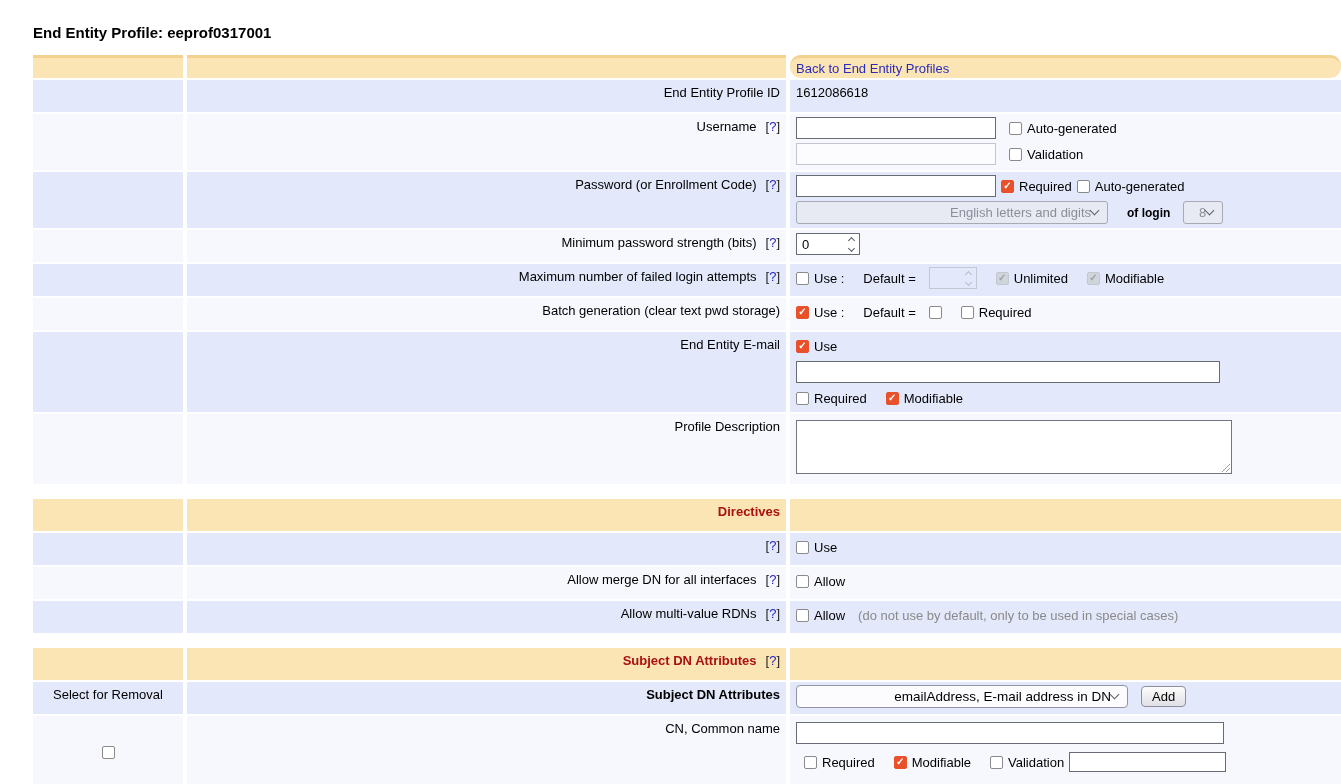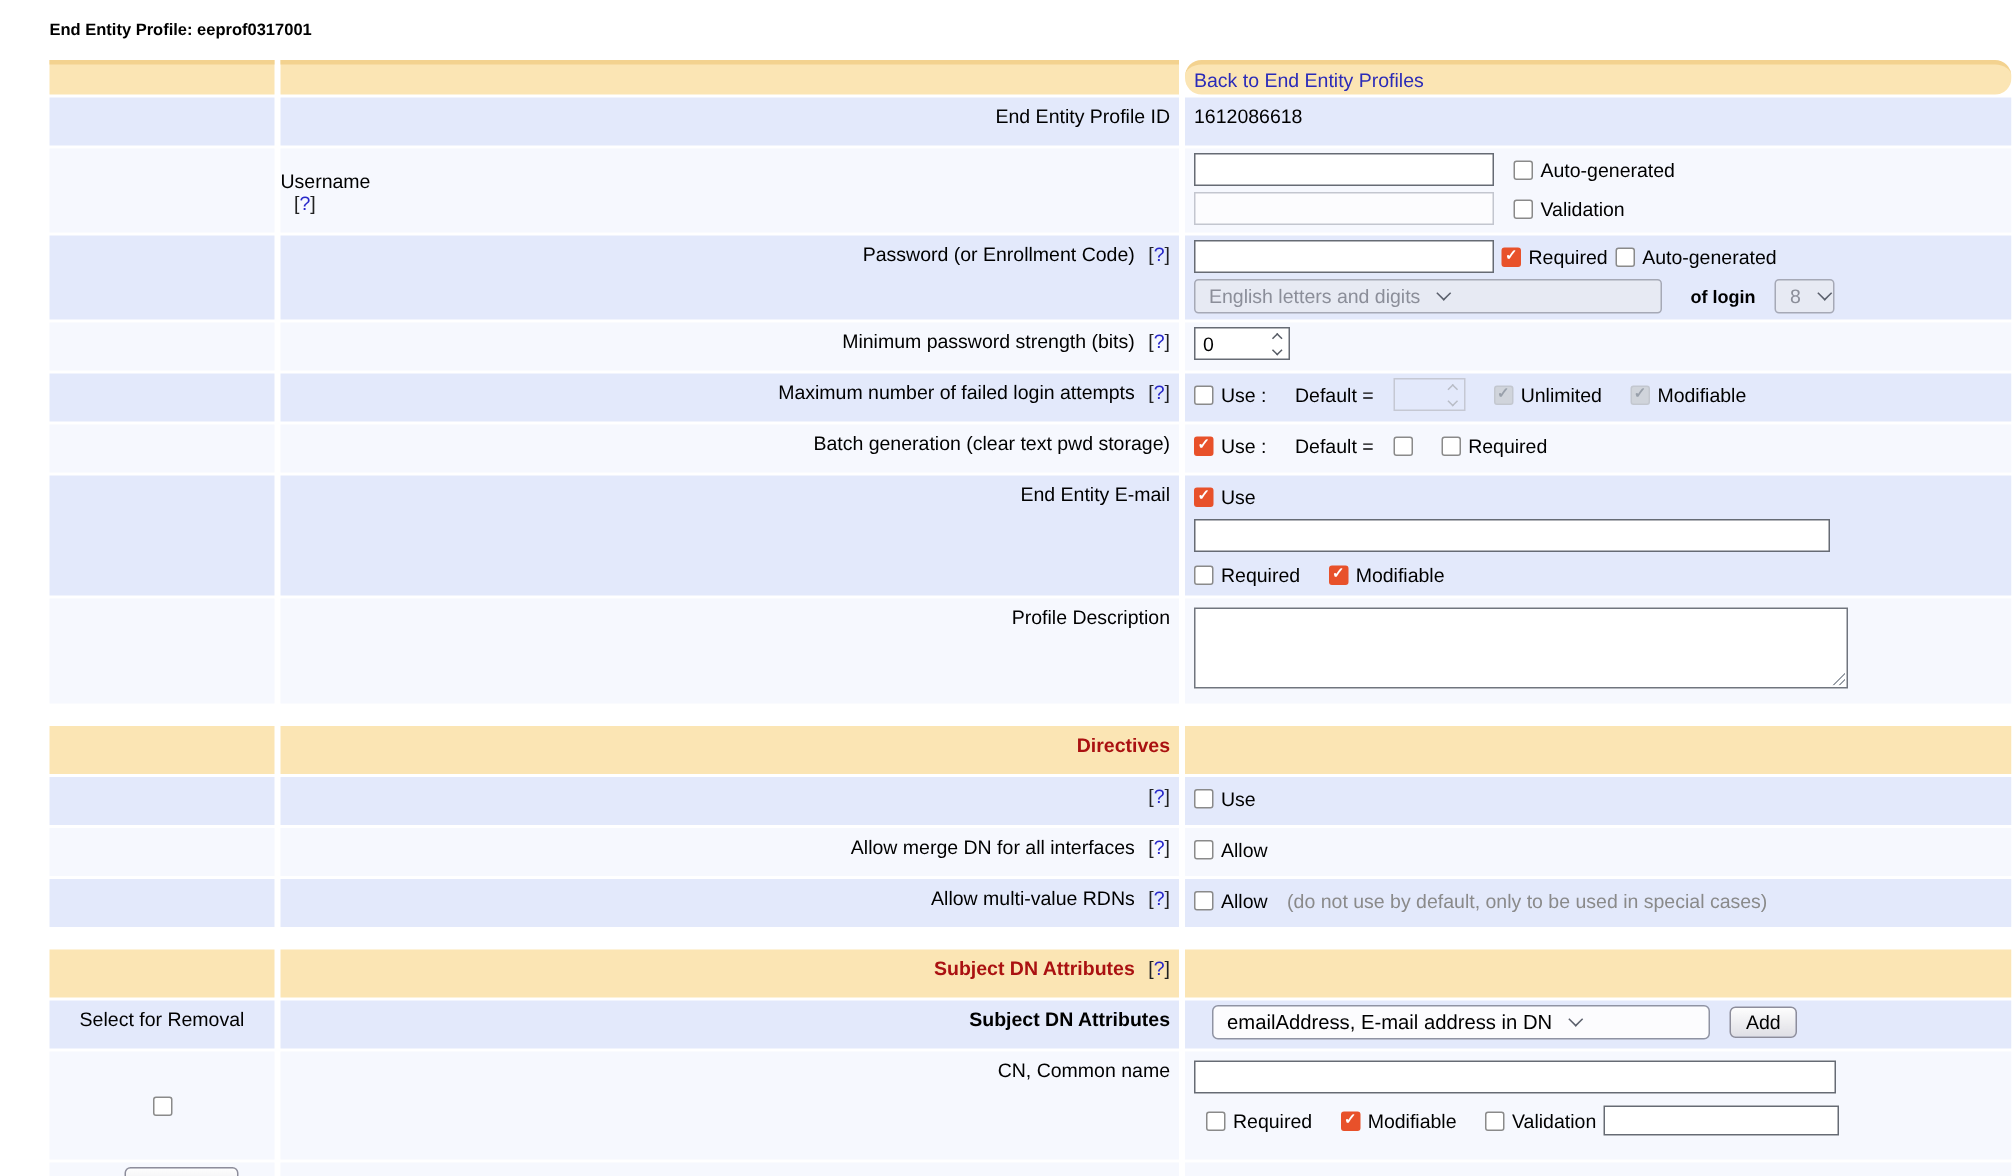--- a/index.html
+++ b/index.html
@@ -13,21 +13,21 @@
     --link:#2b2bb8;
   }
   *{box-sizing:border-box;}
   html,body{margin:0;padding:0;}
   body{
     width:1341px;height:784px;overflow:hidden;background:#fff;
     font-family:"Liberation Sans",sans-serif;font-size:13px;color:#000;
   }
   .content{padding:10px 0 0 33px;}
   .page-title{font-size:19px;font-weight:bold;color:var(--title);margin:2px 0 13px 0;}
-  .page-subtitle{font-size:11px;font-weight:bold;color:#000;margin:4px 0 14px 0;}
+  .page-subtitle{font-size:15px;font-weight:bold;color:#000;margin:14px 0 14px 0;}
 
   .t{display:grid;grid-template-columns:150px 599px 1fr;column-gap:4px;row-gap:2px;background:#fff;}
   .t + .t{margin-top:15px;}
   .row{display:contents;}
   .c{min-height:23px;}
   .b{background:var(--row-blue);}
   .w{background:var(--row-white);}
   .h{background:var(--tan);}
   .topline{border-top:3px solid var(--tan-border);}
 
@@ -65,45 +65,45 @@
   .numbox{display:inline-flex;align-items:center;justify-content:space-between;
           height:22px;border:1px solid #666b74;background:#fff;padding:0 5px;flex:none;}
   .numbox.dis{border-color:#c5c8d3;background:transparent;}
   .spin{display:flex;flex-direction:column;align-items:center;gap:3px;cursor:pointer;}
   .sup,.sdn{width:5px;height:5px;border-style:solid;border-color:#565b64;border-width:0;}
   .sup{border-left-width:1.5px;border-top-width:1.5px;transform:rotate(45deg);}
   .sdn{border-right-width:1.5px;border-bottom-width:1.5px;transform:rotate(45deg);}
   .numbox.dis .sup{border-color:#b8bcc6;} .numbox.dis .sdn{border-color:#b8bcc6;}
 
   
-  .selbox{display:inline-flex;align-items:center;justify-content:flex-start;height:23px;
+  .selbox{display:inline-flex;align-items:center;justify-content:flex-end;height:23px;
           border:1px solid #a6a9b6;border-radius:3px;background:#e7eaf3;padding:0 9px;
-          color:#8b8e99;flex:none;cursor:pointer;gap:12px;}
-  .selbox.en{background:#fcfcfe;color:#000;border-color:#8f93a3;border-radius:4px;font-size:13.5px;margin-left:12px;}
+          color:#8b8e99;flex:none;cursor:pointer;}
+  .selbox.en{background:#fcfcfe;color:#000;border-color:#8f93a3;border-radius:4px;font-size:13.5px;}
   .chev{width:7px;height:7px;border-right:1.6px solid #5a5f6b;border-bottom:1.6px solid #5a5f6b;
         transform:rotate(45deg);margin-top:-4px;flex:none;}
   .w312{width:312px;} .w38{width:40px;} .w332{width:332px;}
 
   
   .btn{font:13px "Liberation Sans",sans-serif;padding:2px 10px;color:#000;
        background:linear-gradient(#fdfdfd,#dfdfe5);border:1px solid #8d8d9b;border-radius:4px;cursor:pointer;}
   .btn.big{font-size:14px;padding:3px 11px;}
 
   
   .tawrap{position:relative;display:inline-block;}
   .ta{width:436px;height:54px;border:1px solid #70757e;background:#fff;resize:none;
       font:13px "Liberation Sans",sans-serif;display:block;}
   .rsz{position:absolute;right:2px;bottom:2px;width:10px;height:10px;
        background:repeating-linear-gradient(135deg,transparent 0 2px,#9aa0a8 2px 3px);
        clip-path:polygon(100% 0,100% 100%,0 100%);}
 
   
   .r-head .c{min-height:23px;display:flex;align-items:center;}
   .r-id .c{min-height:23px;}
-  .r-user .c{min-height:56px;flex-direction:column;}
+  .r-user .c{min-height:56px;}
   .r-pass .c{min-height:56px;}
   .r-min .c{min-height:26px;}
   .r-max .c{min-height:27px;}
   .r-batch .c{min-height:28px;}
   .r-email .c{min-height:75px;}
   .r-desc .c{min-height:70px;}
   .r-sec .c{min-height:24px;}
   .r-dir .c{min-height:27px;}
   .r-attrs .c{min-height:30px;}
   .r-cn .c{min-height:72px;}

